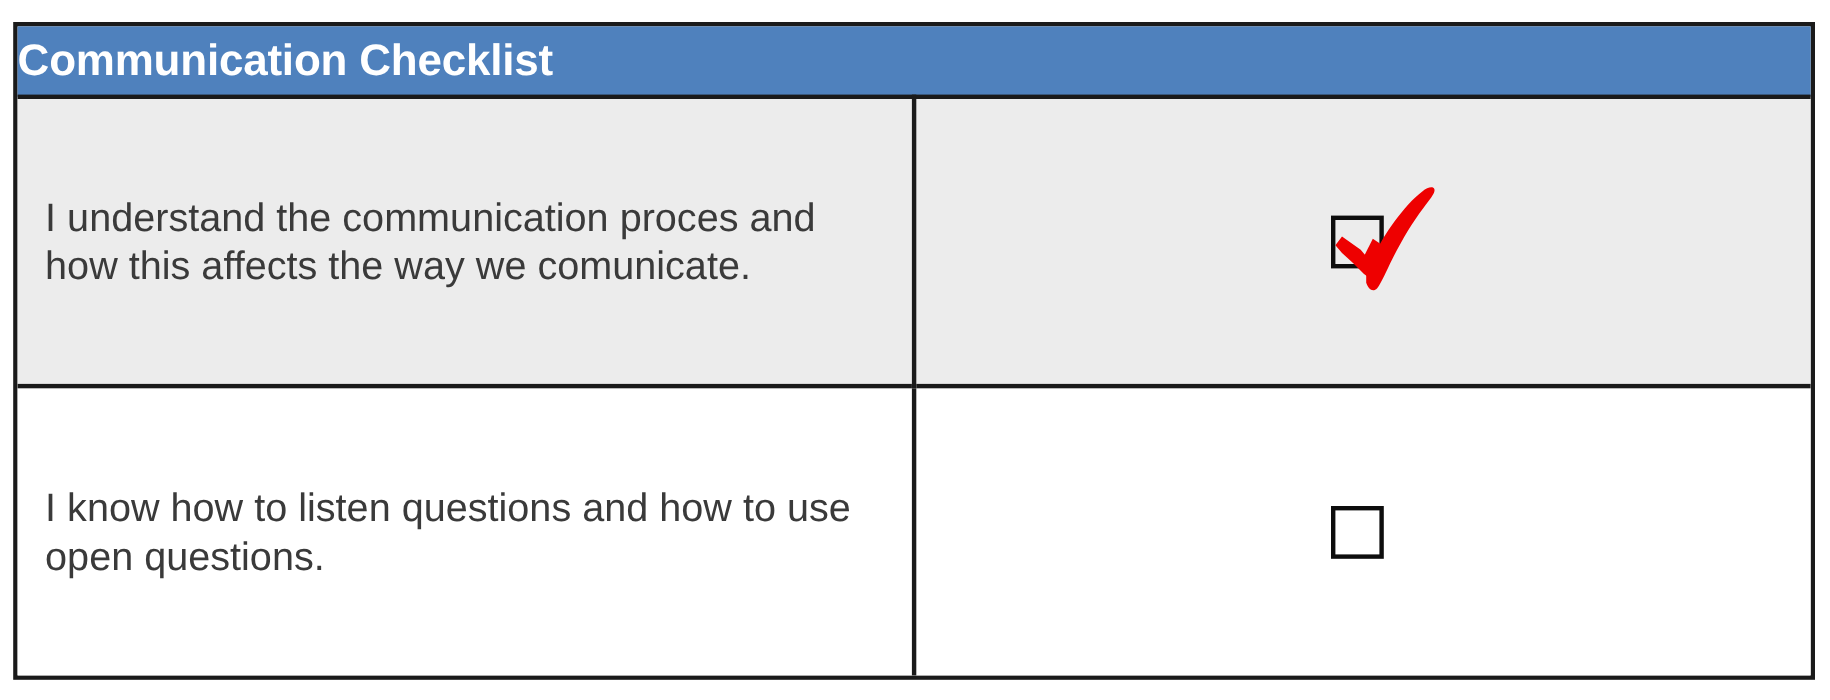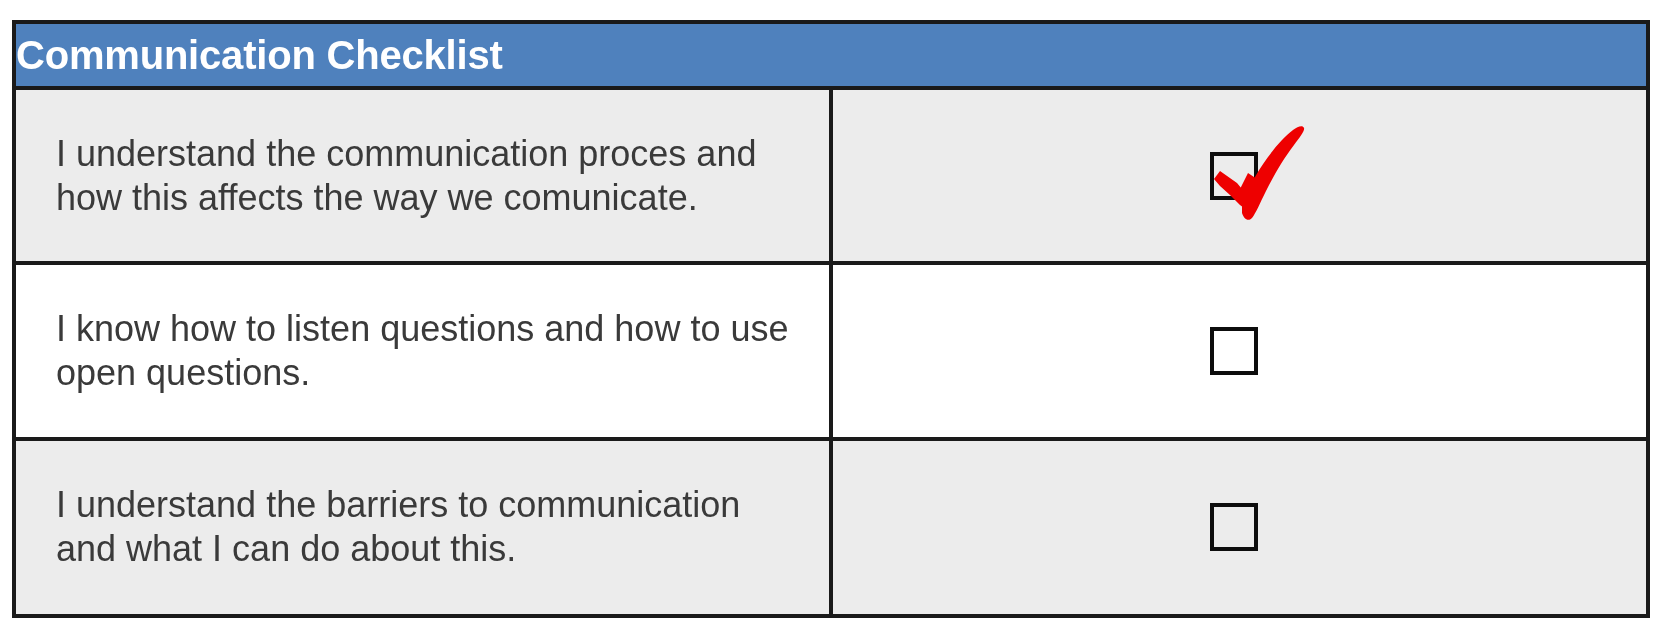--- a/index.html
+++ b/index.html
@@ -69,21 +69,21 @@
   .item-row.plain .check-cell {
     background: #FFFFFF;
   }
   .item-row.divided .statement-cell,
   .item-row.divided .check-cell {
     border-top: 4px solid #1a1a1a;
   }
 
   .statement-cell {
     width: 1224px;
-    padding: 0 28px 0 40px;
+    padding: 0 28px 0 25px;
     vertical-align: middle;
     box-sizing: border-box;
     border-right: 4px solid #1a1a1a;
   }
   .statement-text {
     display: block;
     color: #3a3a3a;
     font-size: 36px;
     line-height: 1.22;
     font-weight: normal;
@@ -157,27 +157,16 @@
           <span class="statement-text">I know how to listen questions and how to use open questions.</span>
         </td>
         <td class="check-cell">
           <span class="checkbox-wrap">
             <span class="checkbox-box"></span>
             
           </span>
         </td>
       </tr>
 
-      <tr class="item-row shaded divided">
-        <td class="statement-cell">
-          <span class="statement-text">I understand the barriers to communication and what I can do about this.</span>
-        </td>
-        <td class="check-cell">
-          <span class="checkbox-wrap">
-            <span class="checkbox-box"></span>
-            
-          </span>
-        </td>
-      </tr>
 
     </tbody>
   </table>
 </div>
 
 </body></html>

